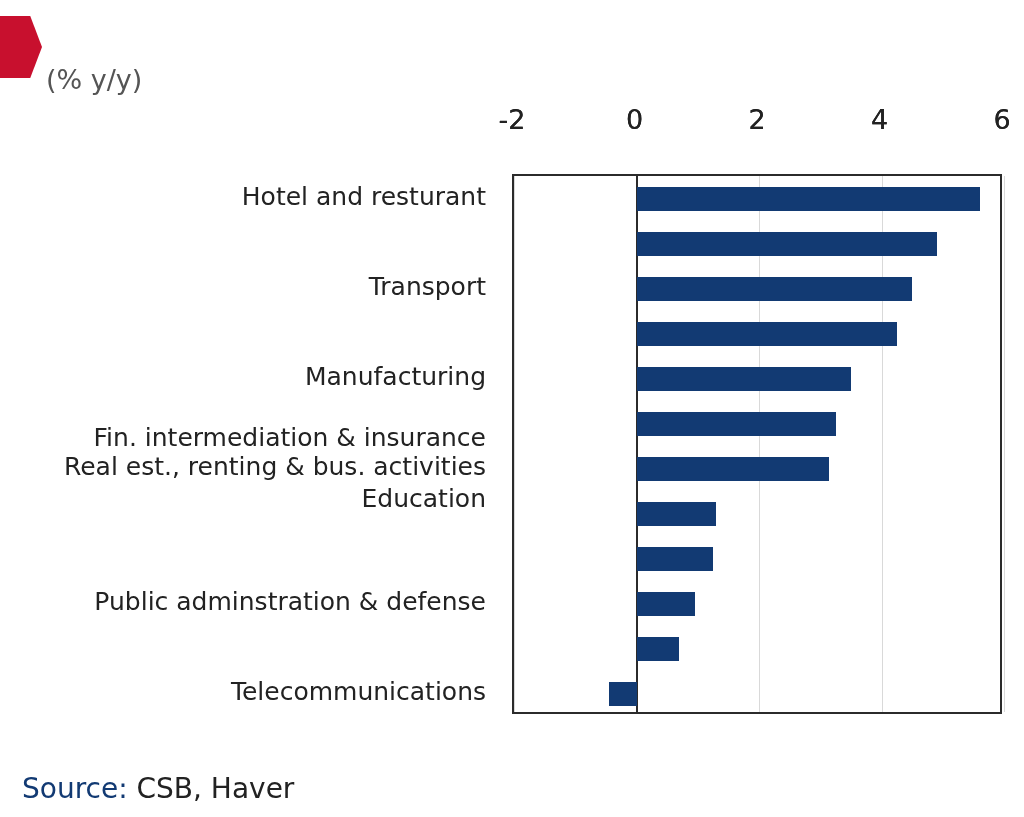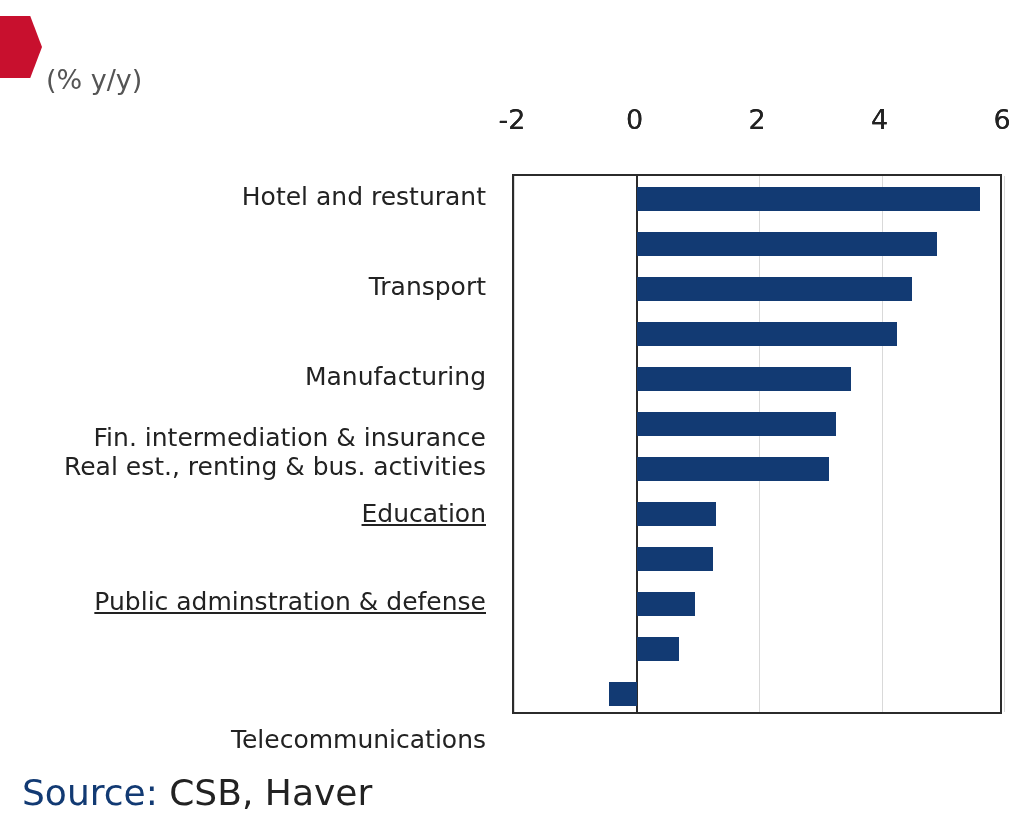--- a/index.html
+++ b/index.html
@@ -125,44 +125,44 @@
     white-space: nowrap;
   }
   .ticks-top { top: 26px; }
   .ticks-bottom { top: 622px; }
 
   
   .source {
     position: absolute;
     left: 22px;
     top: 772px;
-    font-size: 36px;
+    font-size: 28px;
     white-space: nowrap;
   }
   .source .label { color: #123a73; }
   .source .value { color: #222222; }
 </style>
 </head>
 <body>
 
 <div class="header">
   <div class="brand-flag"></div>
   <div class="chart-subtitle">(% y/y)</div>
 </div>
 
 <div class="chart-area">
   <div class="cat-labels">
       <div class="cat-label" style="top: 9.5px;">Hotel and resturant</div>
       <div class="cat-label" style="top: 99.5px; text-align: right;">Transport</div>
       <div class="cat-label" style="top: 189.5px;">Manufacturing</div>
       <div class="cat-label" style="top: 251px; text-align: center;">Fin. intermediation &amp; insurance</div>
       <div class="cat-label" style="top: 272px; margin-top: 8px;">Real est., renting &amp; bus. activities</div>
-      <div class="cat-label" style="top: 327px; text-decoration: underline;">Education</div>
-      <div class="cat-label" style="top: 414.5px; text-decoration: underline;">Public adminstration &amp; defense</div>
-      <div class="cat-label" style="top: 504.5px; margin-top: 48px;">Telecommunications</div>
+      <div class="cat-label" style="top: 312px;">Education</div>
+      <div class="cat-label" style="top: 414.5px;">Public adminstration &amp; defense</div>
+      <div class="cat-label" style="top: 504.5px;">Telecommunications</div>
     </div>
   <div class="ticks ticks-top">
       <div class="tick" style="left: 512px; top: 0px;">-2</div>
       <div class="tick" style="left: 634.5px; top: 0px;">0</div>
       <div class="tick" style="left: 757px; top: 0px;">2</div>
       <div class="tick" style="left: 879.5px; top: 0px;">4</div>
       <div class="tick" style="left: 1002px; top: 0px;">6</div>
     </div>
   <div class="plot">
     <div class="gridlines">

